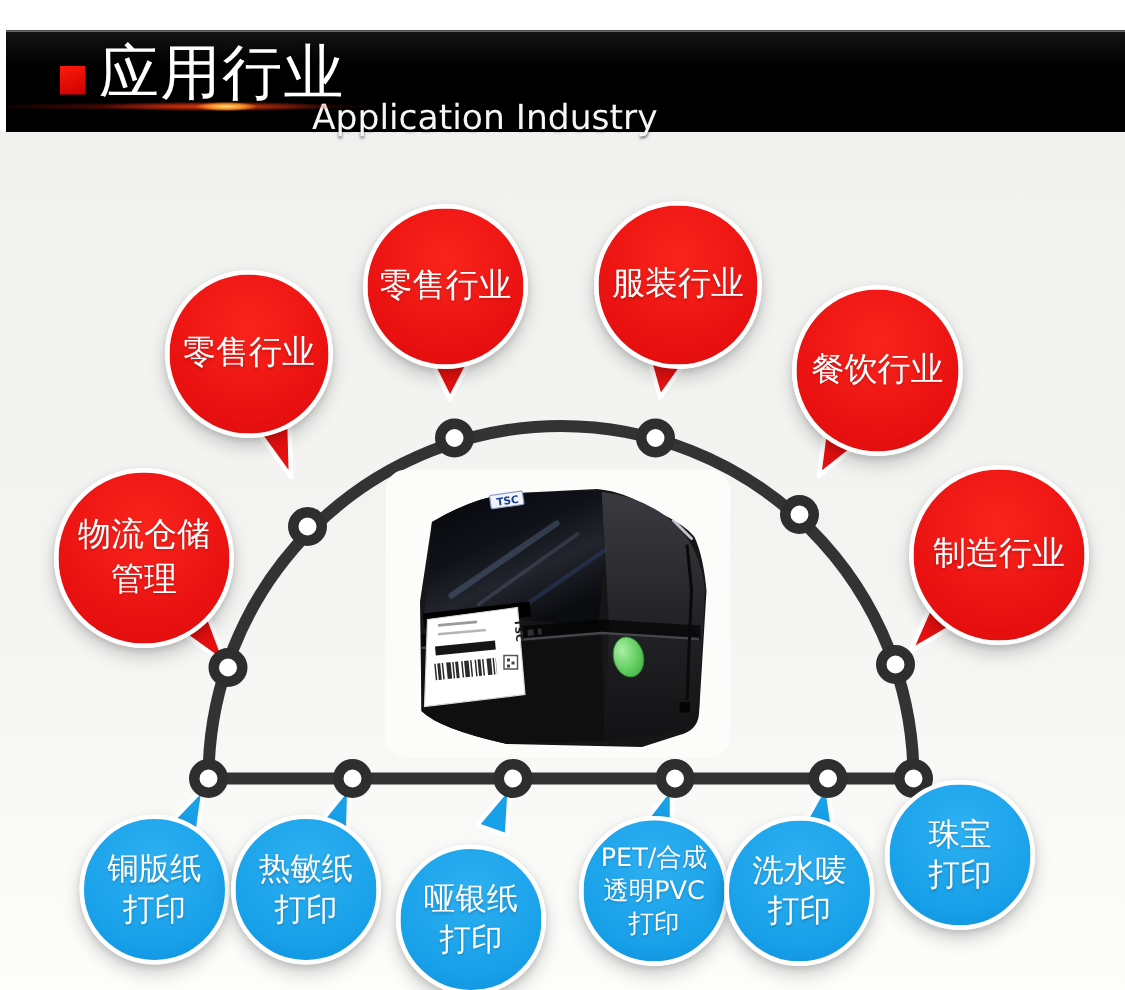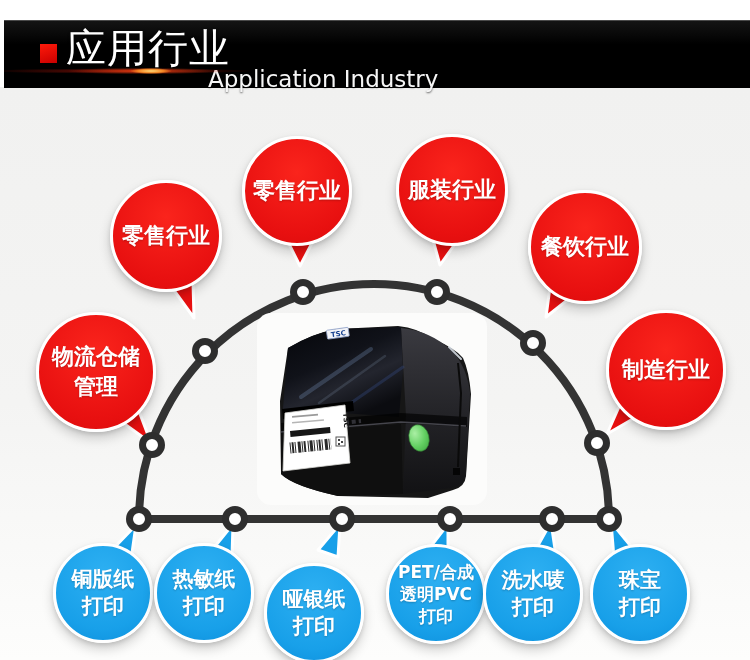--- a/index.html
+++ b/index.html
@@ -46,36 +46,36 @@
   .bubble{
     position:absolute;border-radius:50%;
     border:3px solid #fff;box-sizing:border-box;
     display:flex;flex-direction:column;align-items:center;justify-content:center;
     color:#fff;text-align:center;
     box-shadow:0 6px 12px rgba(0,0,0,.18), 0 2px 4px rgba(0,0,0,.12);
     text-shadow:0 1px 2px rgba(0,0,0,.22);
   }
   .bubble.red{background:radial-gradient(circle at 50% 32%, #fa241c 0%, var(--red) 70%, #da0b0b 100%);}
   .bubble.blue{background:radial-gradient(circle at 50% 30%, #2eb0f2 0%, var(--blue) 68%, #0d8fdc 100%);}
-  .bubble .ln{font-size:22px;line-height:30px;font-weight:700;text-align:center;}
+  .bubble .ln{font-size:22px;line-height:30px;font-weight:400;text-align:center;}
   .bubble.blue .ln{font-size:21px;line-height:27px;}
   .bubble.blue.small .ln{font-size:17px;line-height:22px;}
   
   .printer{position:absolute;left:253px;top:301px;}
 </style>
 </head>
 <body>
 
 <div class="stage">
 
   <div class="content-bg"></div>
 
   <div class="header-bar">
     <span class="red-square" style="left:36px;top:23px;"></span>
-    <h1 class="title-cn" style="left:62px;top:6px;font-family:Liberation Serif, serif;">应用行业</h1>
+    <h1 class="title-cn" style="left:62px;top:6px;">应用行业</h1>
     <span class="title-en" style="left:204px;top:24px;">Application Industry</span>
     <div class="flare" style="top:43px;"></div>
   </div>
 
   <svg class="web" width="750" height="660" viewBox="0 0 750 660">
     <g stroke="#333333" stroke-width="8" fill="none" stroke-linecap="round">
       <path d="M 139 519 A 235 235 0 0 1 609 519"></path>
       <path d="M 139 519 L 609 519"></path>
     </g>
 
@@ -211,18 +211,18 @@
   </div>
   <div class="bubble blue small" style="left:386px;top:544px;width:100px;height:100px;">
     <div class="ln">PET/合成</div>
     <div class="ln">透明PVC</div>
     <div class="ln">打印</div>
   </div>
   <div class="bubble blue" style="left:483px;top:544px;width:100px;height:100px;">
     <div class="ln">洗水唛</div>
     <div class="ln">打印</div>
   </div>
-  <div class="bubble blue" style="left:590px;top:544px;width:100px;height:100px;">
+  <div class="bubble blue" style="left:590px;top:520px;width:100px;height:100px;">
     <div class="ln">珠宝</div>
     <div class="ln">打印</div>
   </div>
 
 </div>
 
 </body></html>

